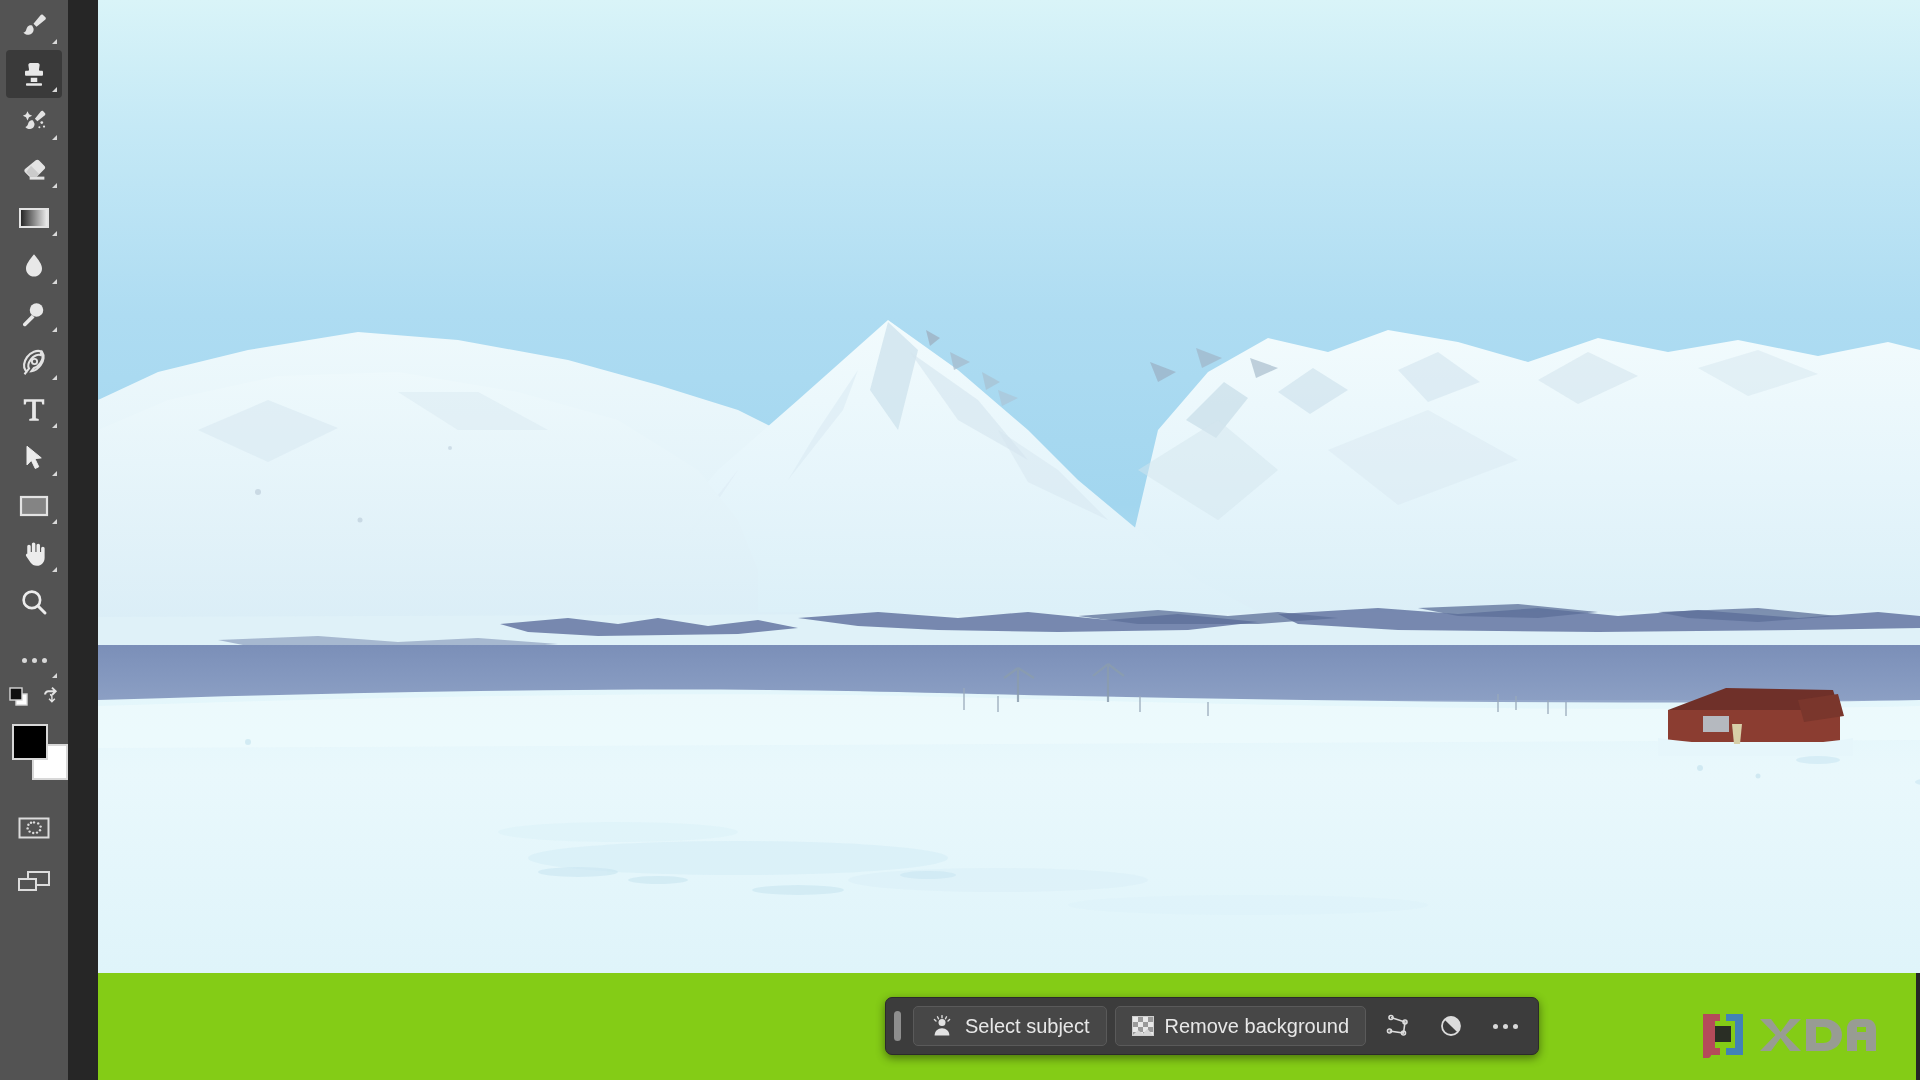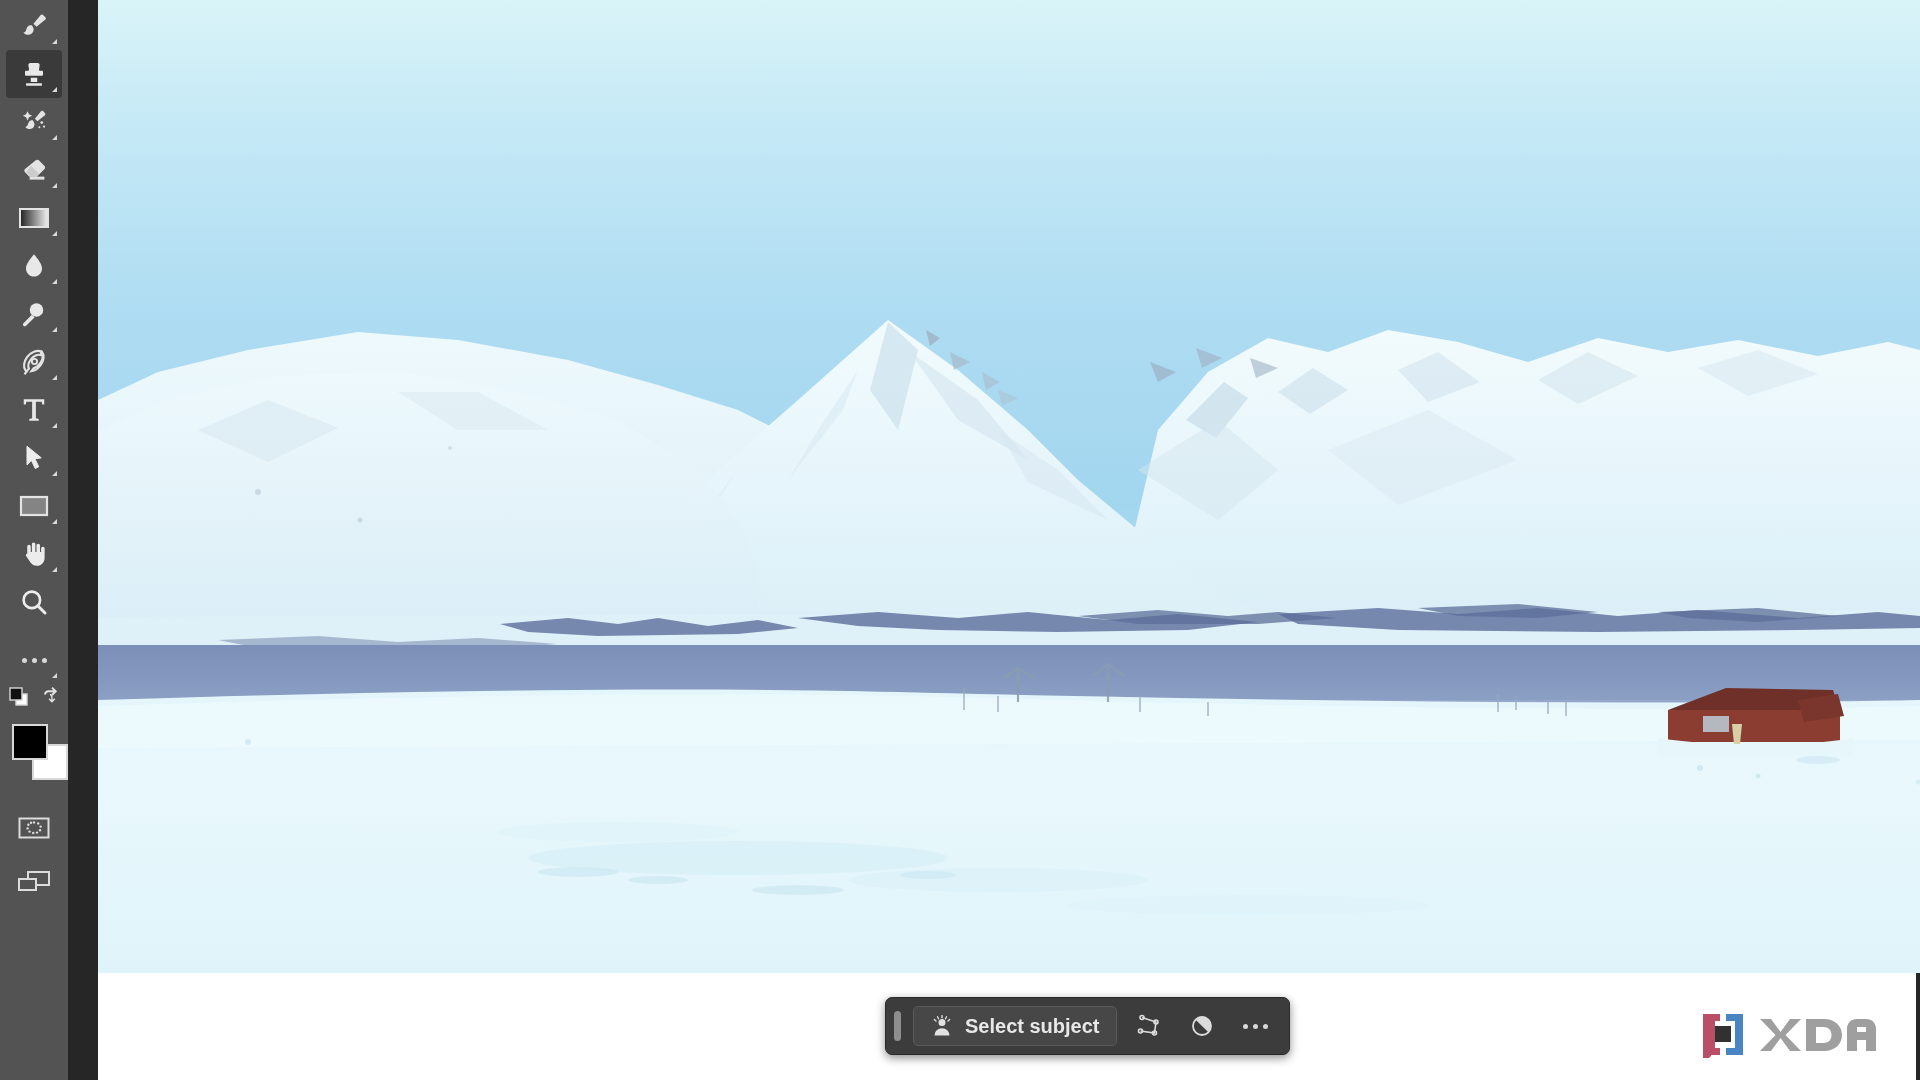--- a/index.html
+++ b/index.html
@@ -5,22 +5,21 @@
   * { box-sizing: border-box; margin: 0; padding: 0; }
   html, body {
     width: 1920px; height: 1080px;
     background: #262626;
     font-family: "Liberation Sans", sans-serif;
     overflow: hidden;
   }
   #app {
     position: relative;
     width: 1916px; height: 1080px;
-    background: #ffffff;
-    font-weight: bold;
+    background: #84cc16;
   }
 
   
   #toolbar {
     position: absolute;
     left: 0; top: 0;
     width: 68px; height: 1080px;
     background: #535353;
     display: flex;
     flex-direction: column;
@@ -510,20 +509,24 @@
             <path d="M16.5 2.8l-1 2"></path>
           <path d="M4.4 5.6l1.6 1.5"></path>
             <path d="M19.6 5.6l-1.6 1.5"></path>
         </g>
         <circle cx="12" cy="8.6" r="3.5" fill="#e2e2e2"></circle>
         <path d="M4.6 21.4c0-4.2 3.3-7.2 7.4-7.2s7.4 3 7.4 7.2z" fill="#e2e2e2"></path>
       </svg>
       <span>Select subject</span>
     </div>
 
+    <div class="ctx-btn">
+      <span class="checker"></span>
+      <span>Remove background</span>
+    </div>
 
     <div class="ctx-icon-btn">
       <svg width="28" height="28" viewBox="0 0 28 28">
         <path d="M8 5.5 L22 10 L20.5 21 L6.5 19" fill="none" stroke="#dcdcdc" stroke-width="1.6"></path>
         <circle cx="8" cy="5.5" r="2" fill="none" stroke="#dcdcdc" stroke-width="1.6"></circle>
         <circle cx="22" cy="10" r="2" fill="none" stroke="#dcdcdc" stroke-width="1.6"></circle>
         <circle cx="20.5" cy="21" r="2" fill="none" stroke="#dcdcdc" stroke-width="1.6"></circle>
         <circle cx="6.5" cy="19" r="2" fill="none" stroke="#dcdcdc" stroke-width="1.6"></circle>
       </svg>
     </div>

